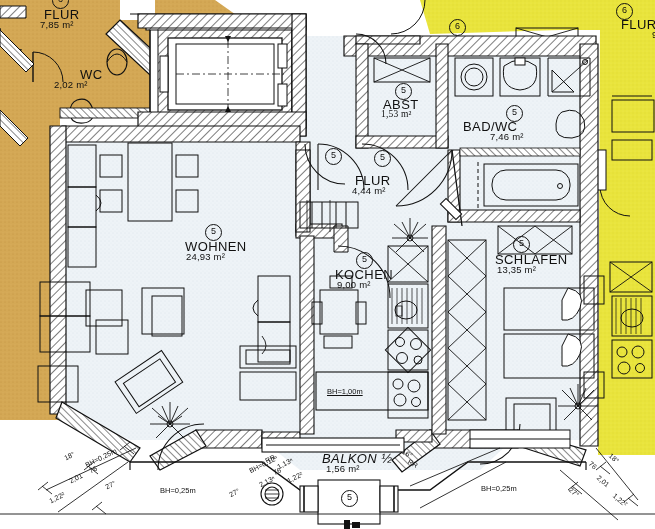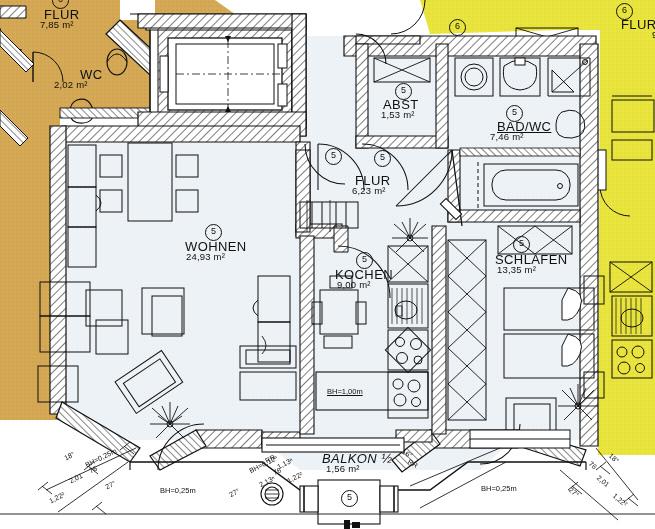--- a/index.html
+++ b/index.html
@@ -383,29 +383,29 @@
 
   <div class="lbl rname" style="left:44px;top:8px;">FLUR</div>
   <div class="lbl rarea" style="left:40px;top:20px;">7,85 m²</div>
   <div class="lbl rname" style="left:80px;top:68px;">WC</div>
   <div class="lbl rarea" style="left:54px;top:80px;">2,02 m²</div>
 
   <div class="lbl rname" style="left:185px;top:240px;">WOHNEN</div>
   <div class="lbl rarea" style="left:186px;top:252px;">24,93 m²</div>
 
   <div class="lbl rname" style="left:355px;top:174px;">FLUR</div>
-  <div class="lbl rarea" style="left:352px;top:186px;">6,23 m²</div>
+  <div class="lbl rarea" style="left:352px;top:186px;">4,44 m²</div>
 
   <div class="lbl rname" style="left:335px;top:268px;">KOCHEN</div>
   <div class="lbl rarea" style="left:337px;top:280px;">9,00 m²</div>
 
   <div class="lbl rname" style="left:383px;top:98px;">ABST</div>
-  <div class="lbl rarea" style="left:381px;top:110px;">1,53 m²</div>
-
-  <div class="lbl rname" style="left:497px;top:120px;text-decoration:underline;">BAD/WC</div>
+  <div class="lbl rarea" style="left:381px;top:110px;font-family:Liberation Serif, serif;">1,53 m²</div>
+
+  <div class="lbl rname" style="left:463px;top:120px;">BAD/WC</div>
   <div class="lbl rarea" style="left:490px;top:132px;">7,46 m²</div>
 
   <div class="lbl rname" style="left:495px;top:253px;">SCHLAFEN</div>
   <div class="lbl rarea" style="left:497px;top:265px;">13,35 m²</div>
 
   <div class="lbl rname" style="left:322px;top:452px;font-style:italic;">BALKON ½</div>
   <div class="lbl rarea" style="left:326px;top:464px;">1,56 m²</div>
 
   <div class="lbl rname" style="left:621px;top:18px;">FLUR</div>
   <div class="lbl rarea" style="left:652px;top:30px;">9,87</div>

